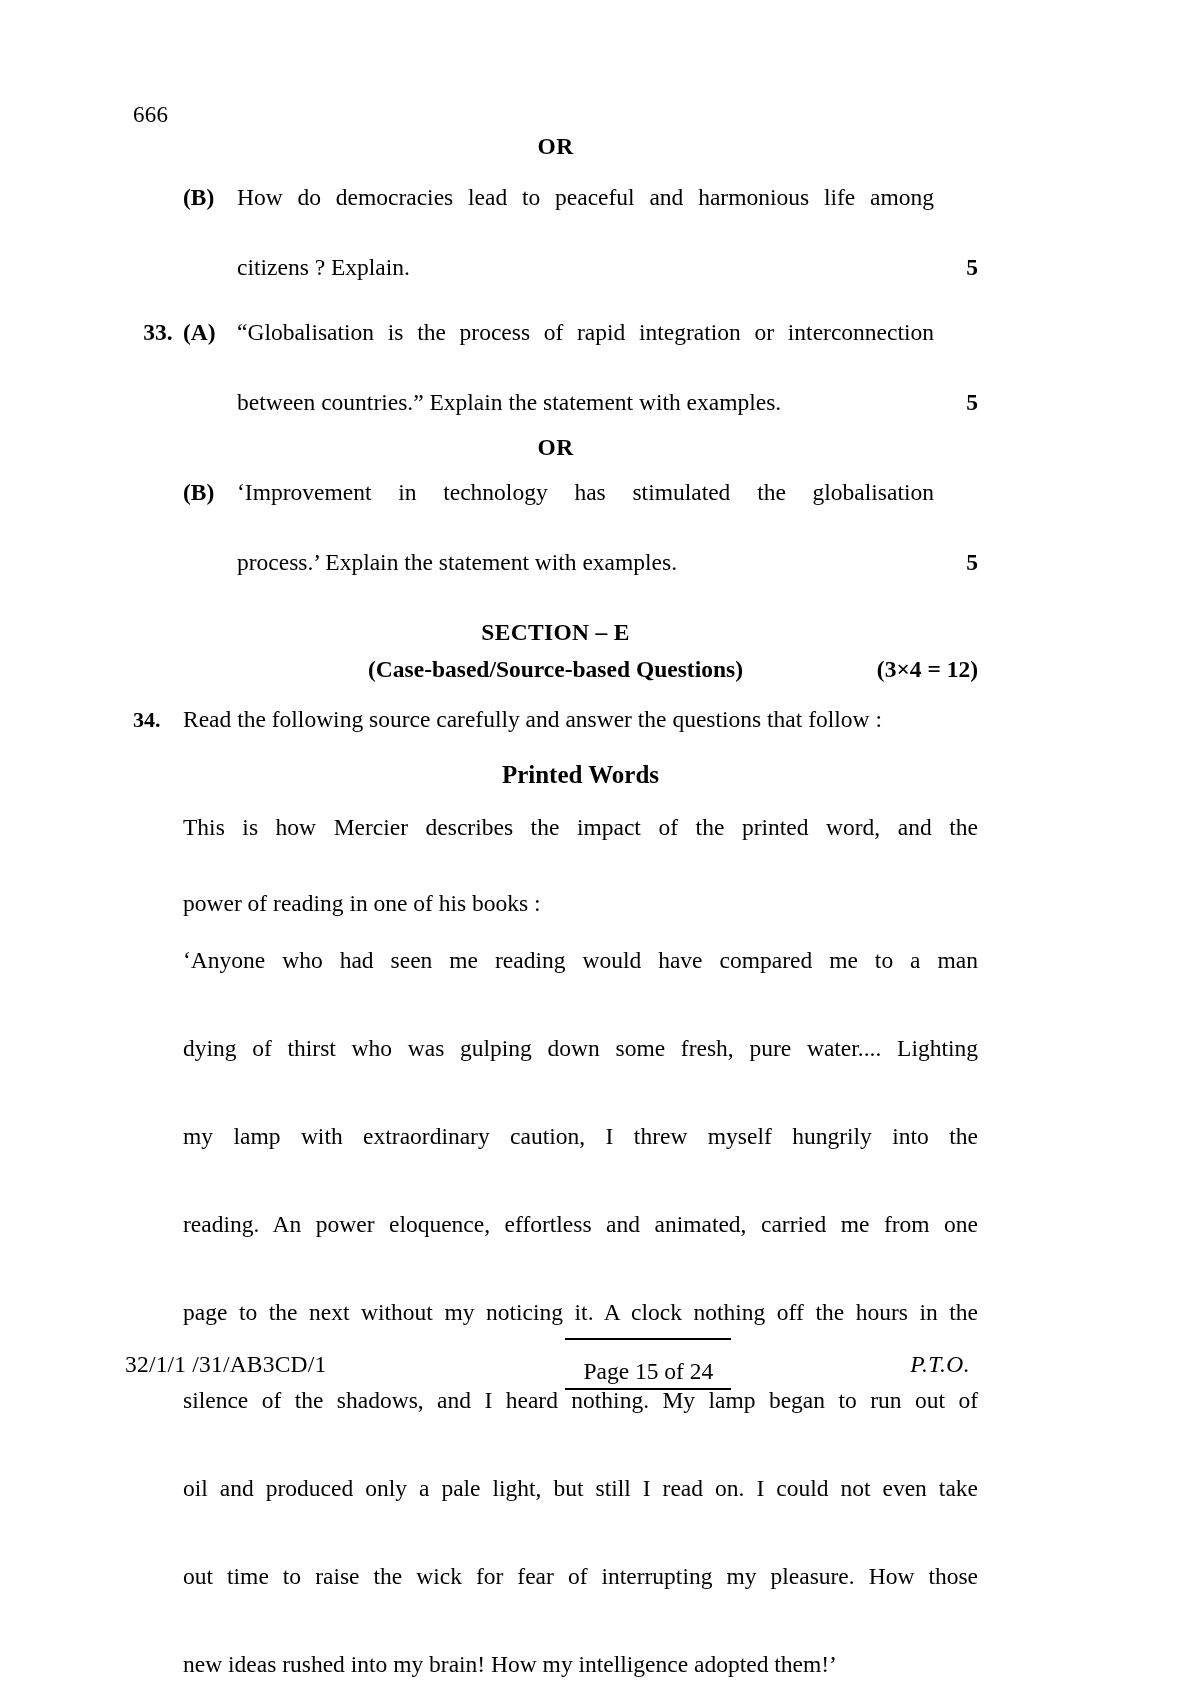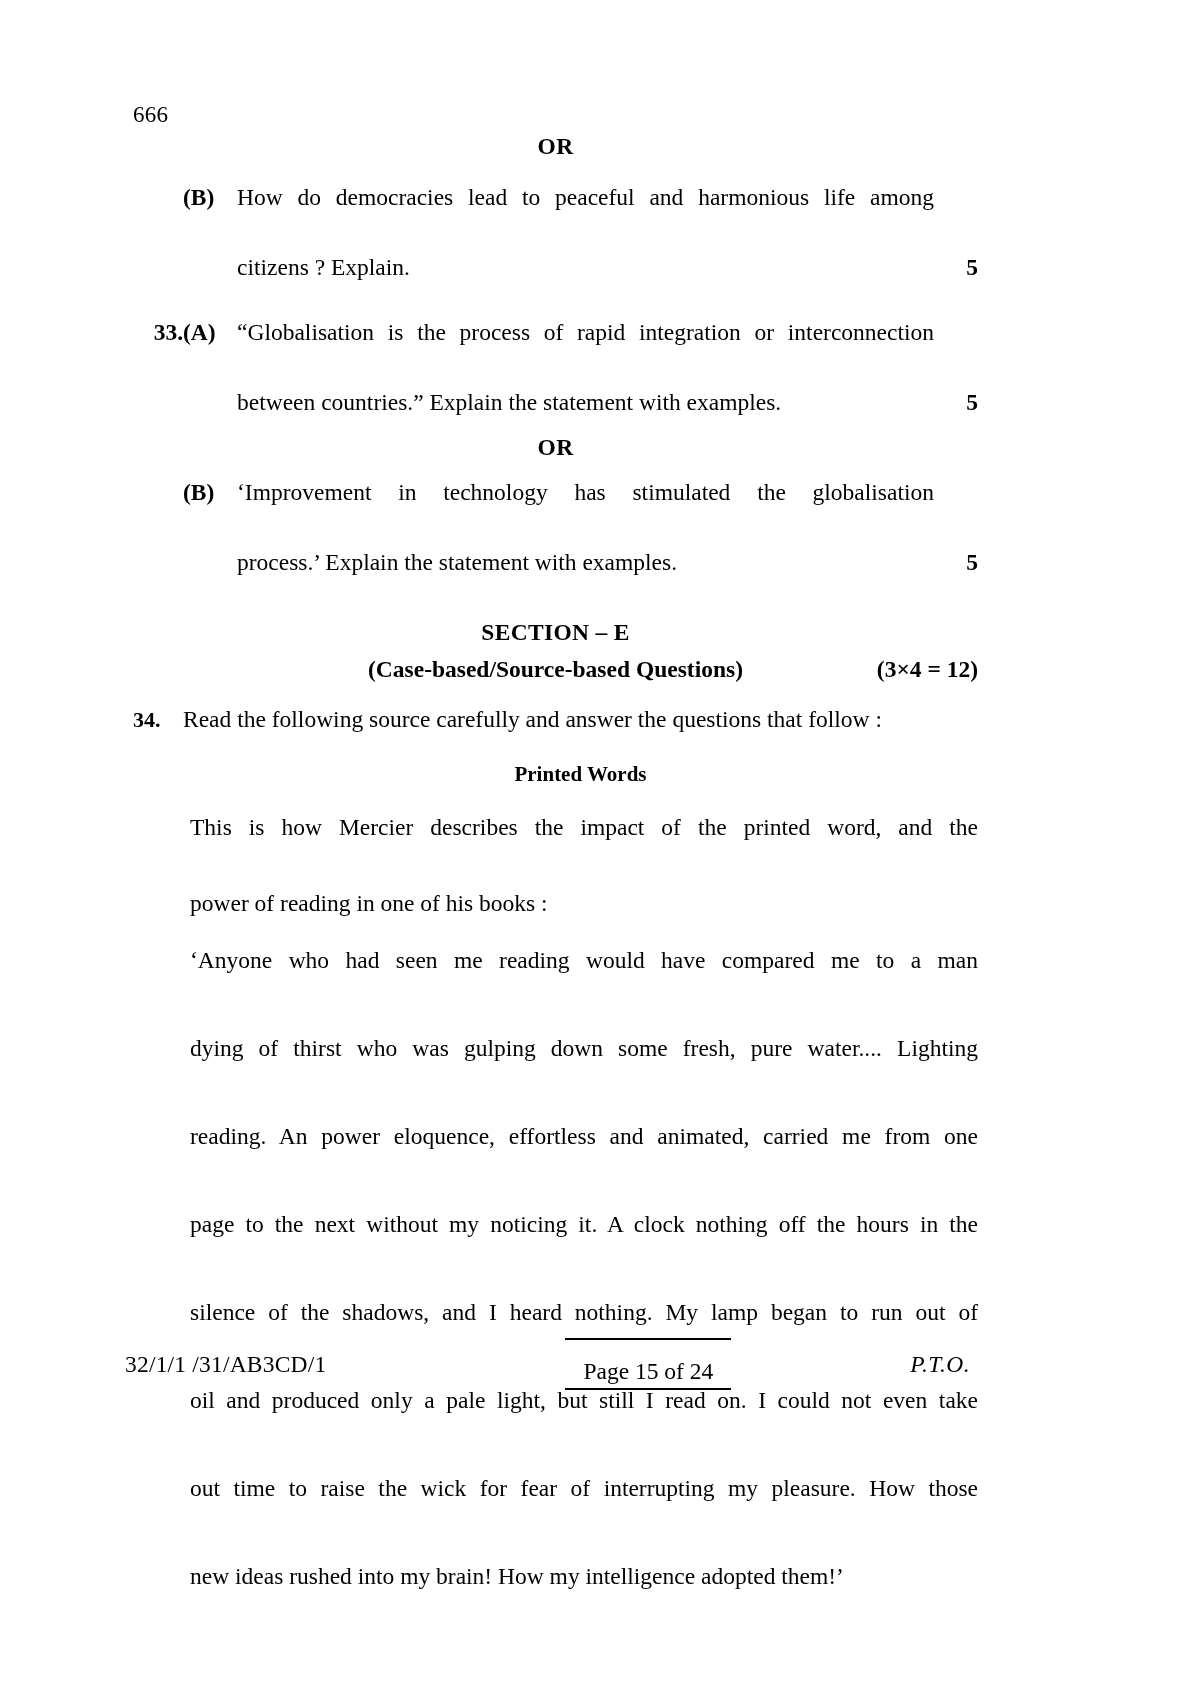--- a/index.html
+++ b/index.html
@@ -51,21 +51,21 @@
   .q-row {
     display: flex;
     align-items: flex-start;
     width: 100%;
   }
   .q-num {
     flex: 0 0 50px;
     font-weight: bold;
     font-size: 23.5px;
     line-height: 35px;
-    text-align: right;
+    text-align: center;
   }
   .q-num.empty { visibility: hidden; }
   .q-label {
     flex: 0 0 54px;
     font-weight: bold;
     font-size: 23.5px;
     line-height: 35px;
   }
   .q-body {
     flex: 1 1 auto;
@@ -130,30 +130,29 @@
     line-height: 35px;
   }
   .q34-body { flex: 1 1 auto; }
   .q34-intro {
     font-size: 23.5px;
     line-height: 35px;
   }
   .passage-title {
     text-align: center;
     font-weight: bold;
-    font-size: 21px;
+    font-size: 25px;
     line-height: 35px;
     margin-top: 20px;
   }
   .passage-block {
     font-size: 23.5px;
     line-height: 44px;
     text-align: justify;
     margin-top: 16px;
-    margin-left: 7px;
   }
   .passage-block.tight { line-height: 38px; }
   .passage-block p { margin: 0; }
   .passage-block p.j { text-align: justify; }
   .passage-block p.j::after {
     content: "";
     display: inline-block;
     width: 100%;
   }
   .sub-marks {
@@ -261,20 +260,21 @@
         <div class="passage-title">Printed Words</div>
 
         <div class="passage-block tight">
           <p class="j">This is how Mercier describes the impact of the printed word, and the</p>
           <p>power of reading in one of his books :</p>
         </div>
 
         <div class="passage-block">
           <p class="j">‘Anyone who had seen me reading would have compared me to a man</p>
           <p class="j">dying of thirst who was gulping down some fresh, pure water.... Lighting</p>
+          <p class="j">my lamp with extraordinary caution, I threw myself hungrily into the</p>
           <p class="j">reading. An power eloquence, effortless and animated, carried me from one</p>
           <p class="j">page to the next without my noticing it. A clock nothing off the hours in the</p>
           <p class="j">silence of the shadows, and I heard nothing. My lamp began to run out of</p>
           <p class="j">oil and produced only a pale light, but still I read on. I could not even take</p>
           <p class="j">out time to raise the wick for fear of interrupting my pleasure. How those</p>
           <p>new ideas rushed into my brain! How my intelligence adopted them!’</p>
         </div>
 
       </div>
     </div>

